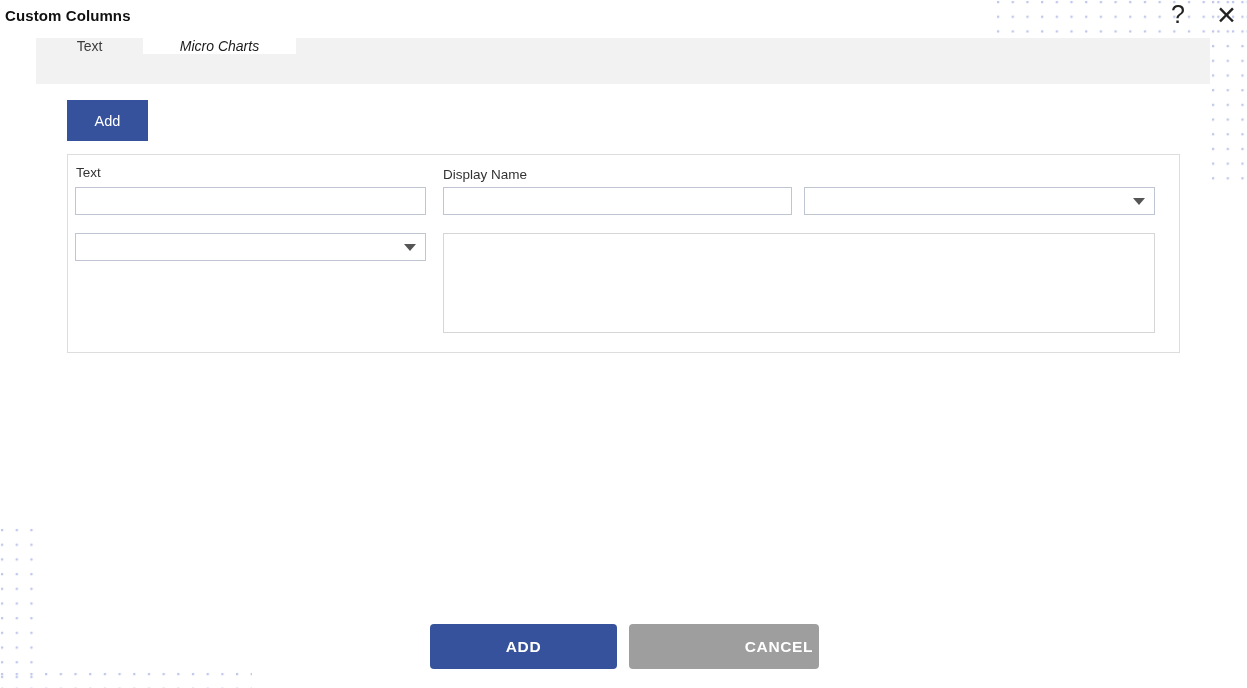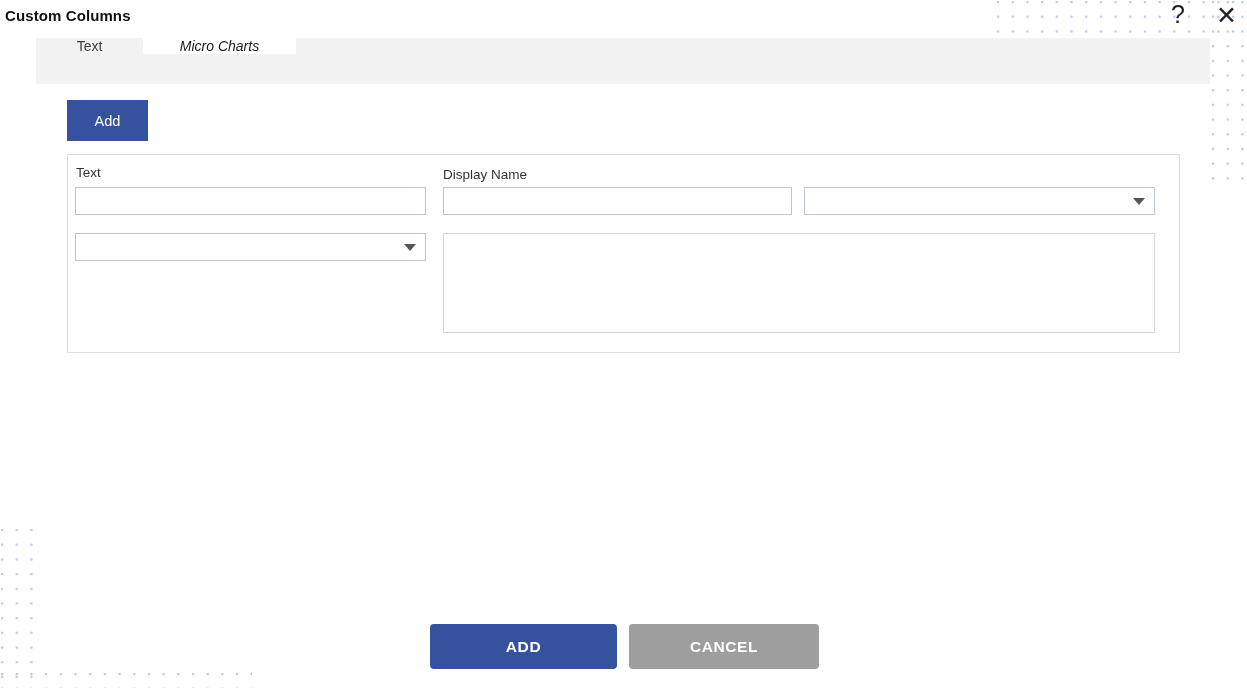--- a/index.html
+++ b/index.html
@@ -215,20 +215,21 @@
     left: 430px;
     top: 624px;
     width: 187px;
     background: #37529c;
   }
   #cancel-button {
     left: 629px;
     top: 624px;
     width: 190px;
     background: #9e9e9e;
+    text-align: right;
   }
 </style>
 </head>
 <body>
 
 <div class="dots" id="dots-tr-horizontal"></div>
 <div class="dots" id="dots-tr-vertical"></div>
 <div class="dots" id="dots-bl-vertical"></div>
 <div class="dots" id="dots-bl-horizontal"></div>
 

